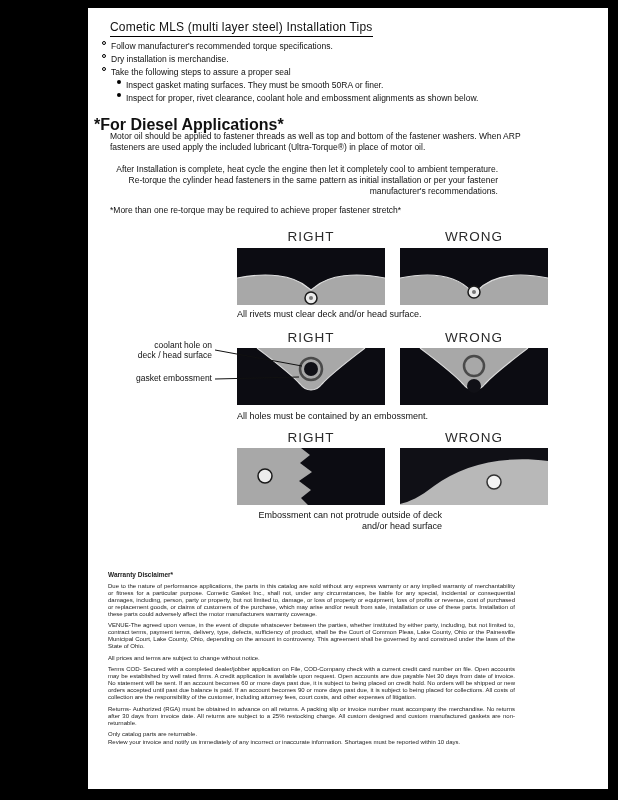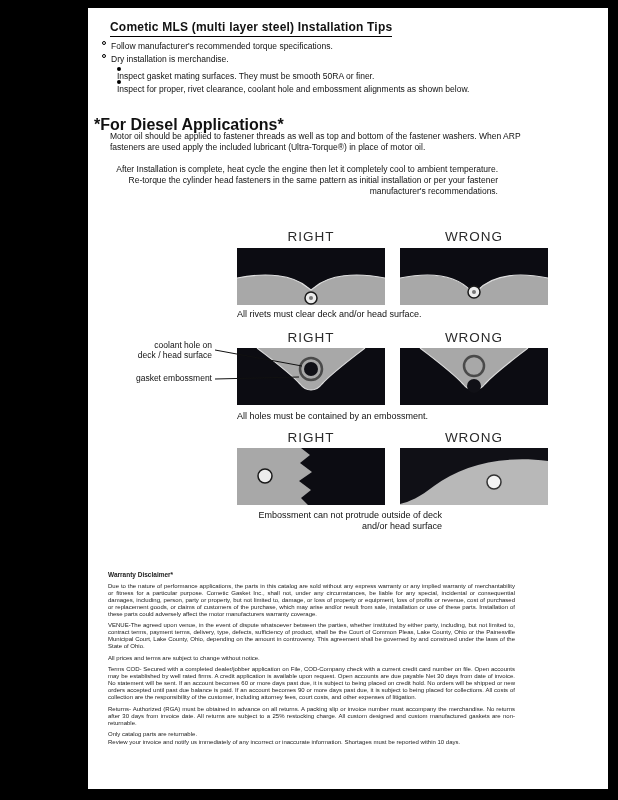--- a/index.html
+++ b/index.html
@@ -1,25 +1,25 @@
 <!DOCTYPE html>
 <html><head>
 <meta charset="utf-8">
 <style>
   * { margin:0; padding:0; box-sizing:border-box; }
   html,body { width:618px; height:800px; background:#000; font-family:"Liberation Sans", sans-serif; }
   .frame { position:relative; width:618px; height:800px; background:#000; overflow:hidden; }
   .page { position:absolute; left:88px; top:8px; width:520px; height:781px; background:#fff; color:#111; }
 
-  .title { position:absolute; left:22px; top:12px; font-size:12px; font-weight:bold;
+  .title { position:absolute; left:22px; top:12px; font-size:12px; font-weight:normal;
            border-bottom:1.5px solid #000; padding-bottom:2px; letter-spacing:.2px; display:inline-block; }
 
   .tips { position:absolute; left:14px; top:33px; font-size:8.5px; color:#111; }
   .tip-row { height:13px; display:flex; }
-  .tip-row.sub { padding-left:15px;flex-direction:column; }
+  .tip-row.sub { padding-left:15px; }
   .bullet { width:4px; height:4px; border:1px solid #000; border-radius:50%; margin-right:5px; flex:none; }
   .bullet.solid { background:#000; border:none; width:4px; height:4px; }
 
   .diesel-h { position:absolute; left:6px; top:108px; font-size:16px; font-weight:bold; }
   .para { position:absolute; left:22px; font-size:8.5px; line-height:11px; color:#111; }
 
   .dlabel { position:absolute; width:148px; text-align:center; font-size:13.5px; letter-spacing:1px; color:#2a2a2a; }
   .dimg { position:absolute; width:148px; height:57px; }
   .dimg svg { display:block; }
   .caption { position:absolute; left:149px; font-size:9px; color:#111; white-space:nowrap;text-align:right; }
@@ -44,33 +44,38 @@
 
     <div class="tips">
       <div class="tip-row">
         <span class="bullet"></span>
         <span>Follow manufacturer's recommended torque specifications.</span>
       </div>
       <div class="tip-row">
         <span class="bullet"></span>
         <span>Dry installation is merchandise.</span>
       </div>
+      <div class="tip-row">
+        <span class="bullet"></span>
+        <span>Take the following steps to assure a proper seal</span>
+      </div>
       <div class="tip-row sub">
         <span class="bullet solid"></span>
         <span>Inspect gasket mating surfaces.  They must be smooth 50RA or finer.</span>
       </div>
       <div class="tip-row sub">
         <span class="bullet solid"></span>
         <span>Inspect for proper, rivet clearance, coolant hole and embossment alignments as shown below.</span>
       </div>
     </div>
 
     <h2 class="diesel-h">*For Diesel Applications*</h2>
     <p class="para" style="top:123px; width:415px;">Motor oil should be applied to fastener threads as well as top and bottom of the fastener washers. When ARP fasteners are used apply the included lubricant (Ultra-Torque®) in place of motor oil.</p>
     <p class="para" style="top:156px; width:388px;text-align:right;">After Installation is complete, heat cycle the engine then let it completely cool to ambient temperature. Re-torque the cylinder head fasteners in the same pattern as initial installation or per your fastener manufacturer's recommendations.</p>
+    <p class="para" style="top:197px; width:420px;">*More than one re-torque may be required to achieve proper fastener stretch*</p>
 
     <div class="dlabel" style="left:149px; top:221px;">RIGHT</div>
     <div class="dlabel" style="left:312px; top:221px;">WRONG</div>
     <div class="dimg" style="left:149px; top:240px;">
       <svg viewBox="0 0 148 57" width="148" height="57">
         <rect width="148" height="57" fill="#0c0c12"></rect>
         <path d="M0,57 L0,30 C30,24 56,27 70,39 L74,42 L78,39 C92,27 118,24 148,30 L148,57 Z" fill="#a8a8a8"></path>
         <path d="M0,30 C30,24 56,27 70,39 L74,42 L78,39 C92,27 118,24 148,30" fill="none" stroke="#dedede" stroke-width="1.2"></path>
         <circle cx="74" cy="50" r="6" fill="#ececec" stroke="#1a1a1a" stroke-width="1.5"></circle>
         <circle cx="74" cy="50" r="2" fill="#777"></circle>

